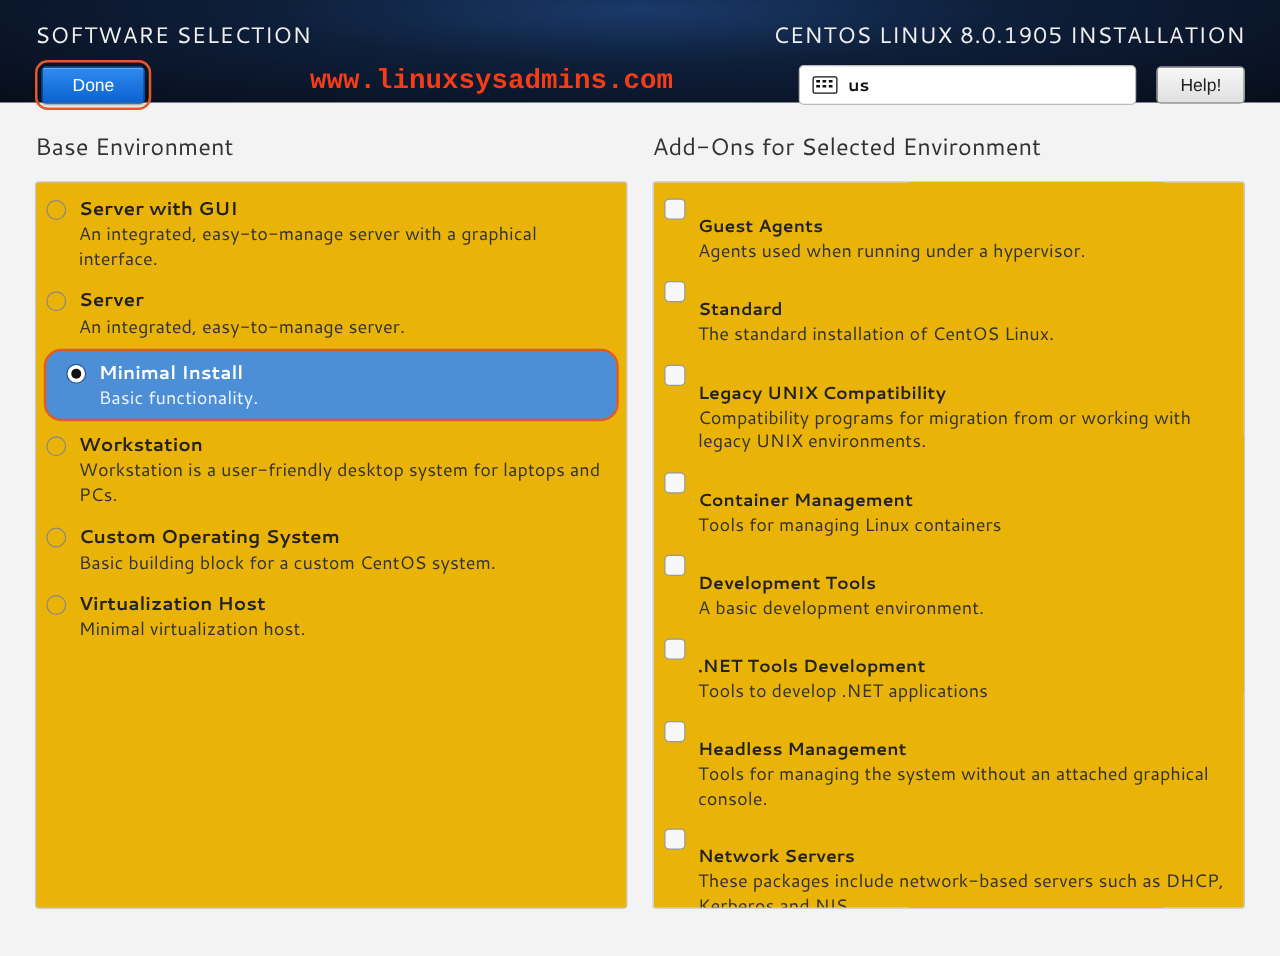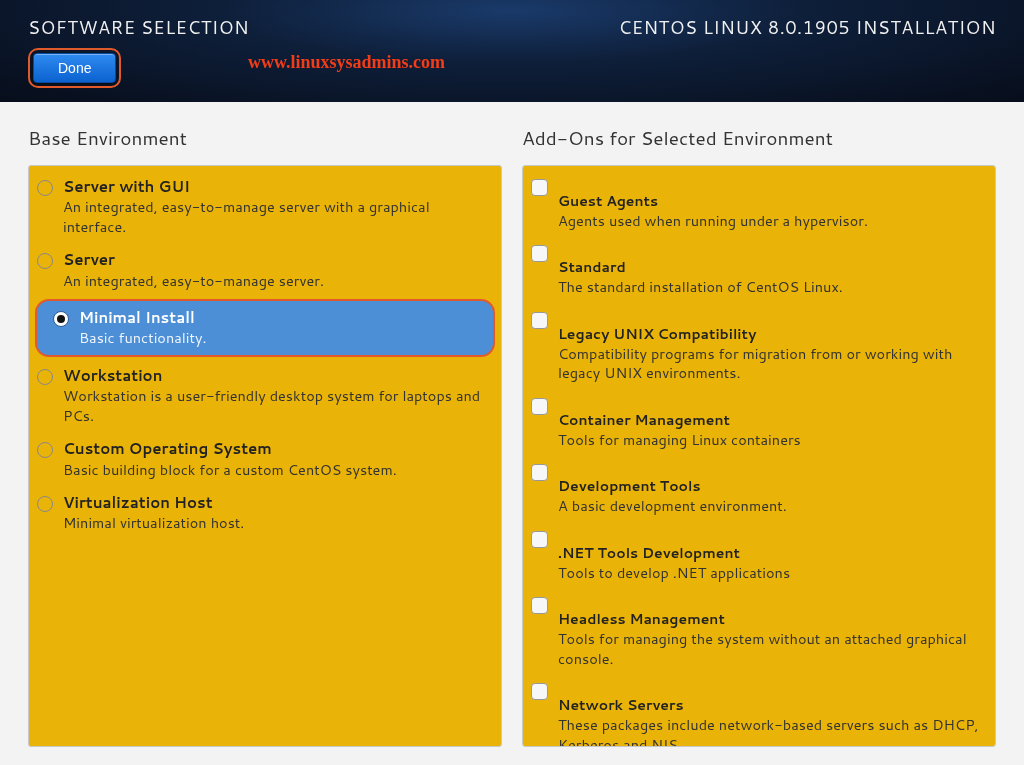--- a/index.html
+++ b/index.html
@@ -4,21 +4,21 @@
 <style>
   * { box-sizing: border-box; margin: 0; padding: 0; }
   body {
     width: 1024px;
     height: 765px;
     font-family: "Cantarell", "Segoe UI", sans-serif;
     background: #f3f3f3;
     overflow: hidden;
   }
   .topbar {
-    height: 102px;
+    height: 82px;
     background: radial-gradient(ellipse at 50% 10%, #1a3a6a 0%, #0e1f3a 40%, #070d1a 100%);
     color: #fff;
     padding: 14px 28px 10px 28px;
     position: relative;
   }
   .topbar-row1 {
     display: flex;
     justify-content: space-between;
     align-items: center;
   }
@@ -55,22 +55,22 @@
     font-size: 14px;
     cursor: pointer;
     box-shadow: inset 0 1px 0 rgba(255,255,255,.35), 0 1px 2px rgba(0,0,0,.4);
   }
   .watermark {
     position: absolute;
     left: 248px;
     top: 52px;
     color: #f43c16;
     font-weight: 700;
-    font-size: 18px;
-    font-family: Liberation Serif, serif;
+    font-size: 22px;
+    font-family: Liberation Mono, monospace;
   }
   .right-controls {
     display: flex;
     gap: 16px;
     align-items: center;
   }
   .kb-box {
     background: #fff;
     border: 1px solid #bbb;
     border-radius: 4px;
@@ -206,20 +206,27 @@
 
 <div class="topbar">
   <div class="topbar-row1">
     <div class="page-title">SOFTWARE SELECTION</div>
     <div class="installer-title">CENTOS LINUX 8.0.1905 INSTALLATION</div>
   </div>
   <div class="topbar-row2">
     <span class="done-wrap">
       <button class="done-btn">Done</button>
     </span>
+    <div class="right-controls">
+      <div class="kb-box">
+        <span class="kb-icon"></span>
+        <span>us</span>
+      </div>
+      <button class="help-btn">Help!</button>
+    </div>
   </div>
   <div class="watermark">www.linuxsysadmins.com</div>
 </div>
 
 <div class="body-area">
   <div class="column">
     <div class="col-title">Base Environment</div>
     <div class="panel" id="env-panel">
         <div class="env-item">
           <div class="radio"></div>

